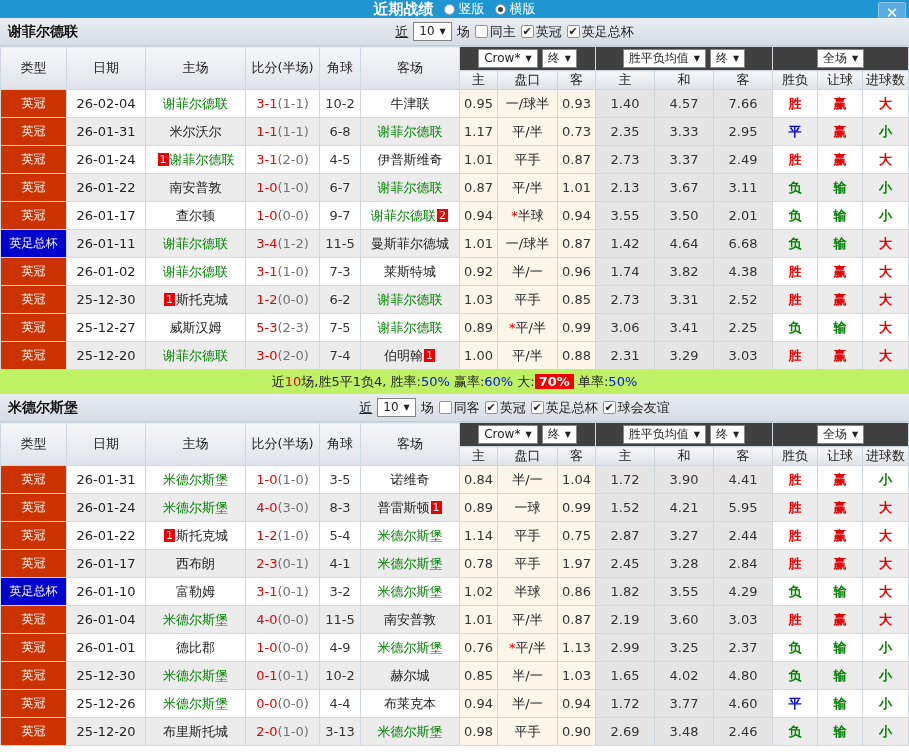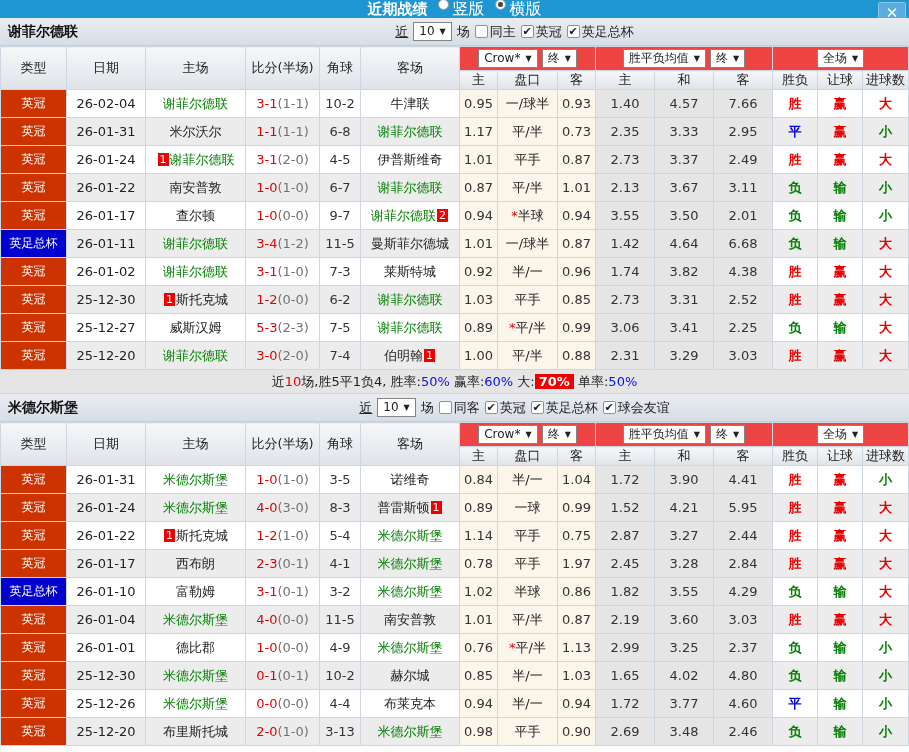--- a/index.html
+++ b/index.html
@@ -1,61 +1,61 @@
 <!DOCTYPE html>
 <html><head>
 <meta charset="utf-8">
 <style>
   *{margin:0;padding:0;box-sizing:border-box}
   html,body{width:909px;height:752px;overflow:hidden;background:#fff;
     font-family:"DejaVu Sans","Liberation Sans",sans-serif;font-size:13px;color:#222}
   
   .titlebar{height:18px;background:#1e96d2;position:relative;display:flex;align-items:center;justify-content:center;color:#fff}
   .title{font-weight:bold;font-size:15px}
-  .radio-lbl{display:inline-flex;font-size:16px;cursor:pointer;margin-left:10px}
+  .radio-lbl{display:inline-flex;align-items:center;font-size:13px;cursor:pointer;margin-left:10px}
   .radio{display:inline-block;width:11px;height:11px;border-radius:50%;background:#fbfbfb;border:1px solid #9a9a9a;margin-right:4px;position:relative}
   .radio.on::after{content:"";position:absolute;left:2px;top:2px;width:5px;height:5px;border-radius:50%;background:#444}
   .close-btn{position:absolute;right:3px;top:2px;width:28px;height:23px;background:#59abe0;border:1px solid #8cc5ea;border-radius:2px;
     color:#fff;font-weight:bold;font-size:15px;text-align:center;line-height:21px;cursor:pointer}
   
   .sbar{height:28px;background:linear-gradient(#e9edf2,#d7dde5);border-bottom:1px solid #c6cfd9;position:relative;display:flex;align-items:center}
   .steam{font-weight:bold;font-size:14px;padding-left:8px;color:#111}
   .sfilters{position:absolute;left:0;right:0;display:flex;align-items:center;justify-content:center;padding-left:120px;gap:5px;pointer-events:none}
   .sfilters > *, .sfilters label{pointer-events:auto}
   .jin{text-decoration:underline}
   .sel{display:inline-flex;align-items:center;gap:5px;background:#fff;border:1px solid #848484;padding:1px 5px;font-size:12px;line-height:15px;cursor:pointer;white-space:nowrap}
   .arr{font-size:8px;color:#222;font-weight:normal}
   .cbl{display:inline-flex;align-items:center;cursor:pointer;gap:2px}
   .cb{display:inline-block;width:13px;height:13px;background:#fdfdfd;border:1px solid #919191;font-size:11px;line-height:11px;text-align:center;color:#222;border-radius:2px}
   .cb.on::after{content:"✔";}
   
   table{border-collapse:collapse;table-layout:fixed;width:909px}
   th,td{border:1px solid #ccd7e2;text-align:center;overflow:hidden;white-space:nowrap}
   thead th{font-weight:normal;background:linear-gradient(#f6f7f9,#dfe3e9)}
   tr.grp th{height:24px}
-  tr.grp th.gsel{background:#ef4444}
+  tr.grp th.gsel{background:#404040}
   tr.sub th{height:19px;font-size:13px}
   tbody td{height:28px;font-size:13px}
   tr.even td{background:#ececec}
   td.type{color:#fff;font-size:12px}
   td.type.lg, tr.even td.type.lg{background:#cc3300}
   td.type.cup, tr.even td.type.cup{background:#0101cd}
   td.pan, tr.even td.pan{background:#fbf5ea}
   td.wdl, tr.even td.wdl{background:#e5e5e5}
   .num{color:#333}
   .ft{color:#e60000}
   .ht{color:#737373}
   .star{color:#e60000}
   .tn{color:#222}
   .tn.self{color:#008000}
   .bdg{display:inline-block;background:#f00000;color:#fff;font-size:11px;line-height:13px;padding:0 2px;margin:0 1px;vertical-align:1px}
   td.res{font-weight:bold}
   .c-r{color:#e60000}.c-g{color:#008000}.c-b{color:#0000dd}
   
-  .summary{height:24px;line-height:24px;text-align:center;background:#e5e5e5;border-bottom:1px solid #ccd7e2;font-size:13px}
+  .summary{height:24px;line-height:24px;text-align:center;background:#bef264;border-bottom:1px solid #ccd7e2;font-size:13px}
   .summary span{white-space:pre}
   .s-k{color:#222}.s-r{color:#e60000}.s-b{color:#0011ee}
   .s-hl{background:#f00000;color:#fff;padding:0 4px;font-weight:bold}
 </style>
 </head>
 <body>
 
 <div class="app">
   <div class="titlebar">
     <span class="title">近期战绩</span>

